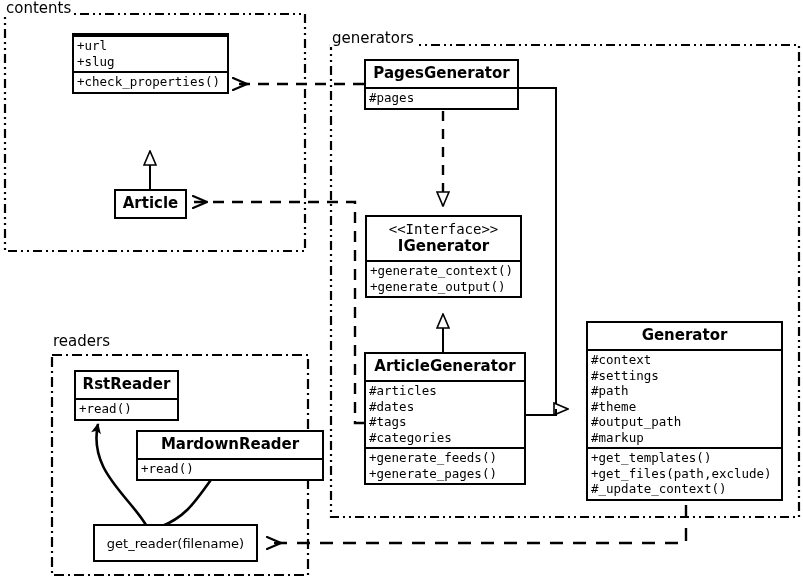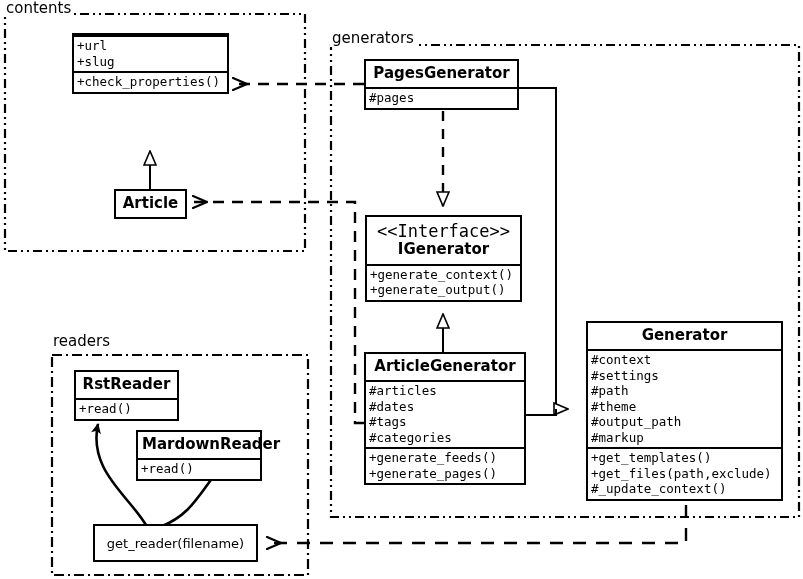--- a/index.html
+++ b/index.html
@@ -4,21 +4,21 @@
 <style>
   html,body{margin:0;padding:0;background:#ffffff;}
   body{width:803px;height:579px;position:relative;overflow:hidden;
        font-family:"DejaVu Sans", sans-serif;color:#000;}
   #diagram{position:absolute;left:0;top:0;width:803px;height:579px;}
   .pkg-label{position:absolute;font-family:"DejaVu Sans",sans-serif;font-size:15px;
              color:#000;background:#fff;padding:0 2px;white-space:nowrap;z-index:6;}
   .umlbox{position:absolute;background:#fff;border:2px solid #000;box-sizing:border-box;z-index:5;}
   .umlbox .title{font-weight:bold;text-align:center;font-size:15px;padding:4px 4px 5px 4px;
                  font-family:"DejaVu Sans",sans-serif;line-height:1.15;}
-  .umlbox .stereo{font-weight:normal;font-size:17px;text-align:center;display:block;
+  .umlbox .stereo{font-weight:normal;font-size:14px;text-align:center;display:block;
                   font-family:"DejaVu Sans Mono",monospace;line-height:1.2;}
   .umlbox .sep{border-top:2px solid #000;}
   .umlbox .compartment{padding:1px 3px 2px 3px;font-family:"DejaVu Sans Mono",monospace;
                        font-size:12.5px;line-height:15.5px;}
   .umlbox .compartment div{white-space:nowrap;}
   .plainbox{position:absolute;background:#fff;border:2px solid #000;box-sizing:border-box;
             z-index:5;display:flex;align-items:center;justify-content:center;
             font-family:"DejaVu Sans",sans-serif;font-size:13px;}
   svg{position:absolute;left:0;top:0;width:803px;height:579px;z-index:2;}
 </style>
@@ -133,21 +133,21 @@
     </div>
   </div>
 
   <div class="umlbox" style="left:74px;top:370px;width:105px;">
     <div class="title">RstReader</div>
     <div class="compartment sep">
       <div>+read()</div>
     </div>
   </div>
 
-  <div class="umlbox" style="left:136px;top:430px;width:126px;">
+  <div class="umlbox" style="left:136px;top:430px;width:188px;">
     <div class="title">MardownReader</div>
     <div class="compartment sep">
       <div>+read()</div>
     </div>
   </div>
 
   <div class="plainbox" style="left:93px;top:524px;width:165px;height:38px;">get_reader(filename)</div>
 
 </div>
 

